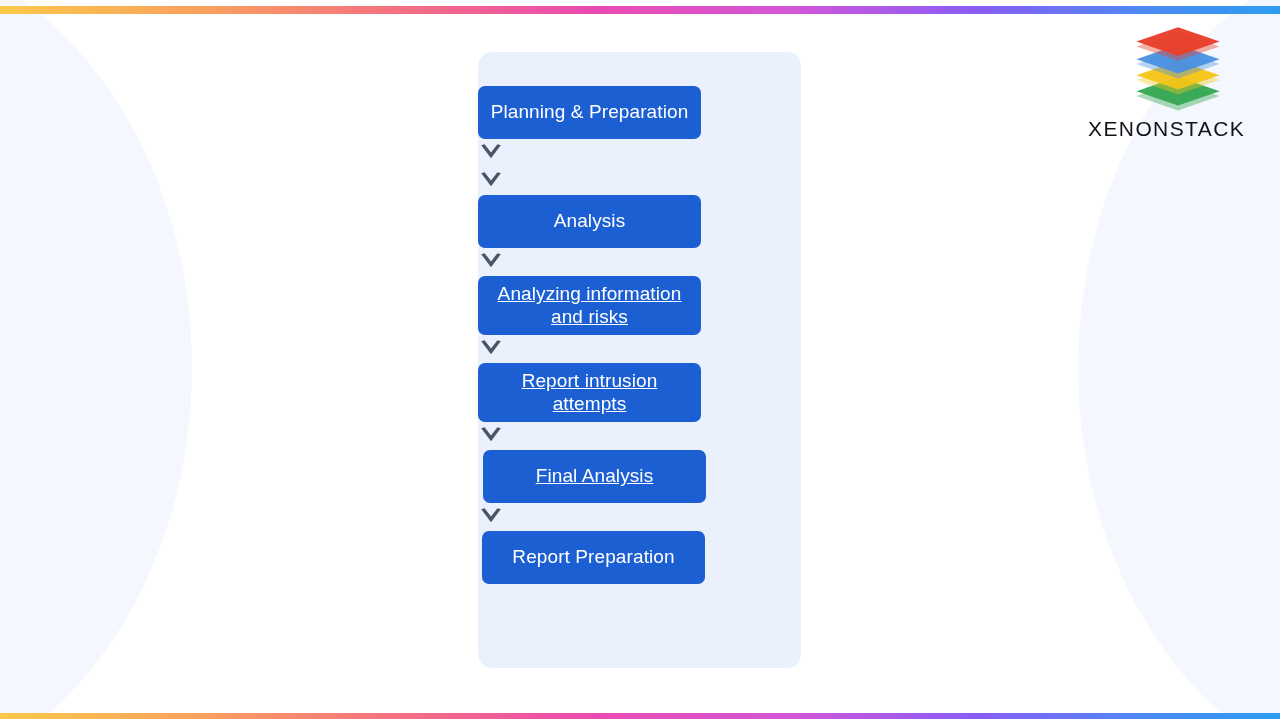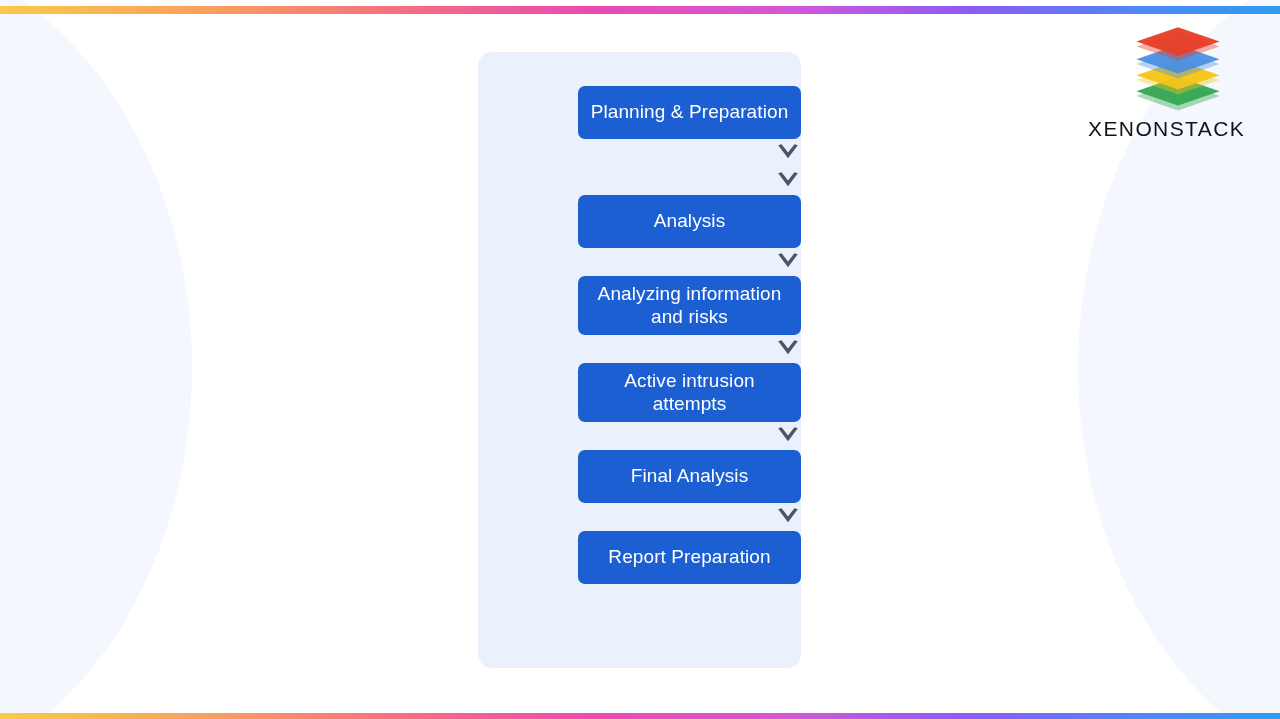--- a/index.html
+++ b/index.html
@@ -79,44 +79,44 @@
     position: absolute;
     left: 478px;
     top: 52px;
     width: 323px;
     height: 616px;
     background: #eaf1fd;
     border-radius: 14px;
     z-index: 20;
     display: flex;
     flex-direction: column;
-    align-items: flex-end;
+    align-items: flex-start;
     justify-content: flex-start;
     padding-top: 34px;
   }
 
   .flow-node {
     position: relative;
     width: 223px;
     min-height: 53px;
     background: #1c5fd3;
     border-radius: 7px;
     color: #ffffff;
     display: flex;
     align-items: center;
     justify-content: center;
     text-align: center;
     font-size: 19px;
     line-height: 1.16;
     padding: 6px 10px;
     letter-spacing: 0.1px;
   }
-  .flow-node.two-line { min-height: 59px; }
-  .flow-node.nudge-1 { margin-left: 5px; }
-  .flow-node.nudge-2 { margin-left: 16px; }
+  .flow-node.two-line { min-height: 59px; text-decoration: underline; }
+  .flow-node.nudge-1 { margin-left: 5px; text-decoration: underline; }
+  .flow-node.nudge-2 { margin-left: 4px; }
 
   .connector {
     width: 26px;
     height: 28px;
     display: flex;
     align-items: center;
     justify-content: center;
   }
   .connector svg { display: block; }
 </style>
@@ -194,21 +194,21 @@
       </div>
       <div class="flow-node two-line">
         <span>Analyzing information and risks</span>
       </div>
       <div class="connector">
         <svg width="22" height="20" viewBox="0 0 22 20" aria-hidden="true">
           <path d="M1.2 2.2 L11 15.2 L20.8 2.2 L17.4 1.2 L11 9.6 L4.6 1.2 Z" fill="#4a5568"></path>
         </svg>
       </div>
       <div class="flow-node two-line">
-        <span>Active intrusion attempts</span>
+        <span>Report intrusion attempts</span>
       </div>
       <div class="connector">
         <svg width="22" height="20" viewBox="0 0 22 20" aria-hidden="true">
           <path d="M1.2 2.2 L11 15.2 L20.8 2.2 L17.4 1.2 L11 9.6 L4.6 1.2 Z" fill="#4a5568"></path>
         </svg>
       </div>
       <div class="flow-node nudge-1">
         <span>Final Analysis</span>
       </div>
       <div class="connector">

